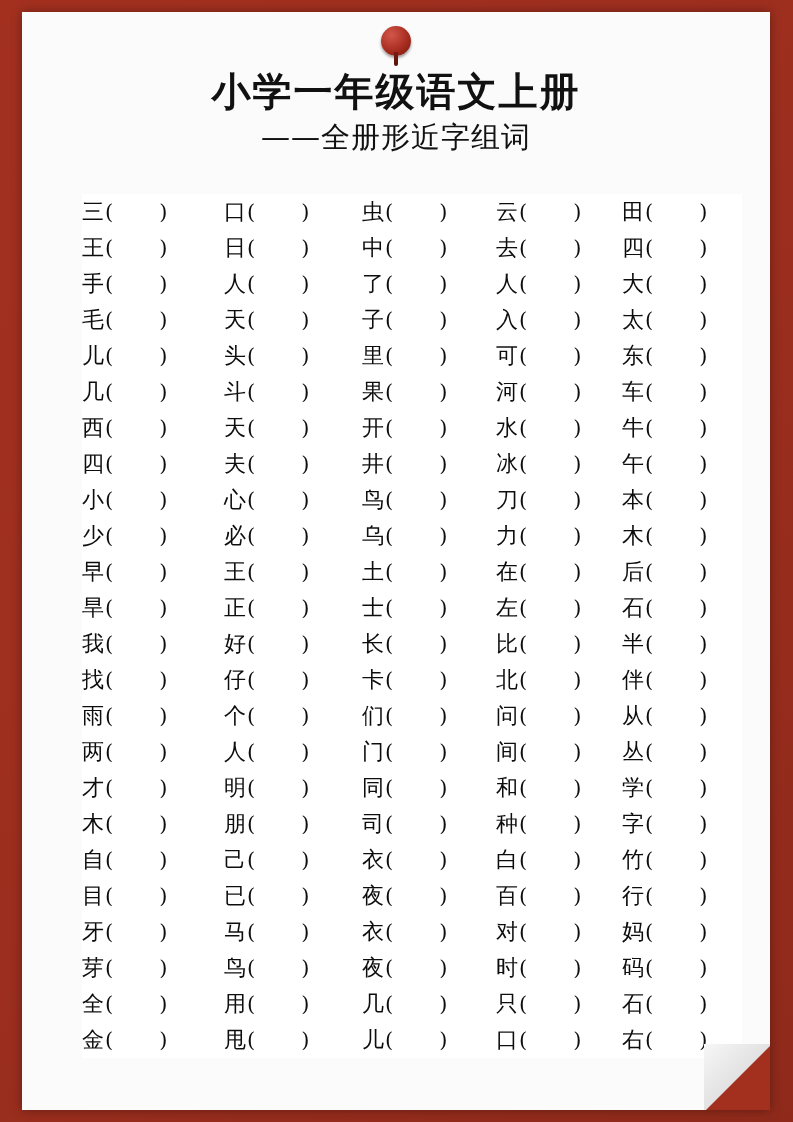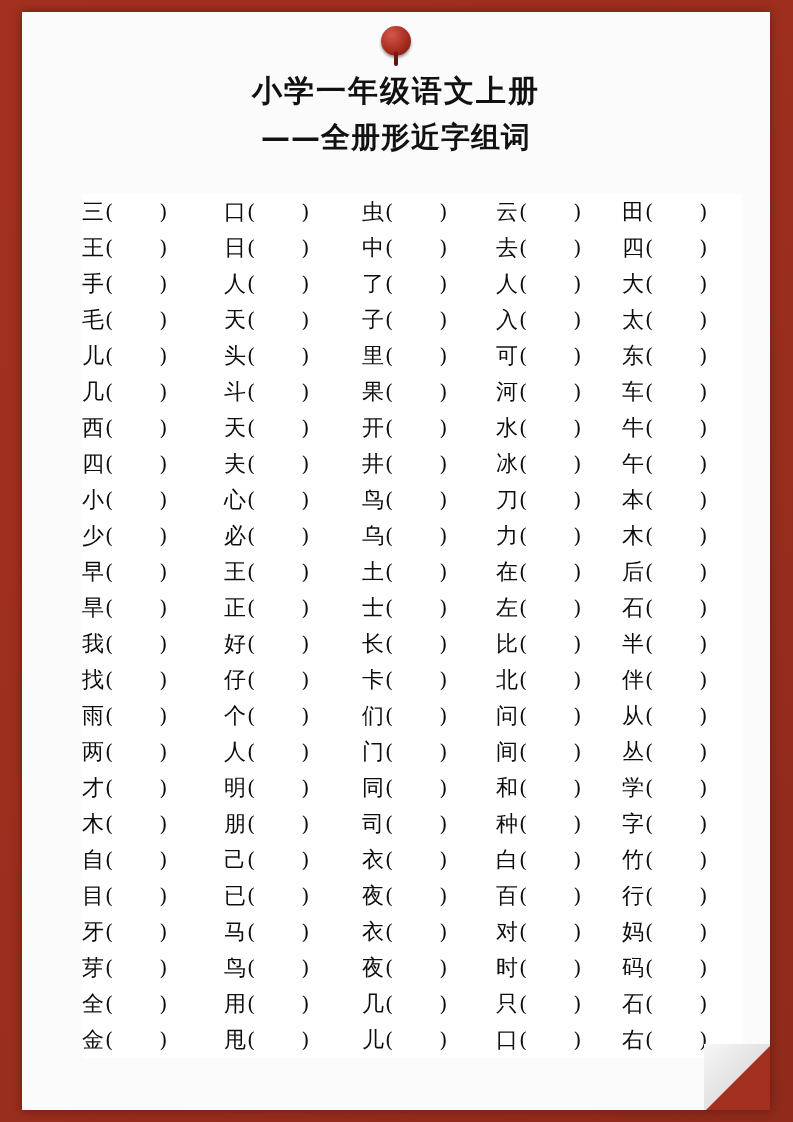--- a/index.html
+++ b/index.html
@@ -69,28 +69,28 @@
   .title-block {
     position: absolute;
     left: 0;
     right: 0;
     top: 56px;
     text-align: center;
     font-family: "DejaVu Serif", "Liberation Serif", serif;
     color: #111;
   }
   .title-line1 {
-    font-size: 30px;
+    font-size: 39px;
     font-weight: bold;
     letter-spacing: 2px;
     line-height: 46px;
   }
   .title-line2 {
     font-size: 29px;
-    font-weight: bold;
+    font-weight: normal;
     letter-spacing: 1px;
     line-height: 46px;
   }
   .grid-wrap {
     position: absolute;
     left: 60px;
     top: 182px;
     width: 660px;
     background: #ffffff;
   }

